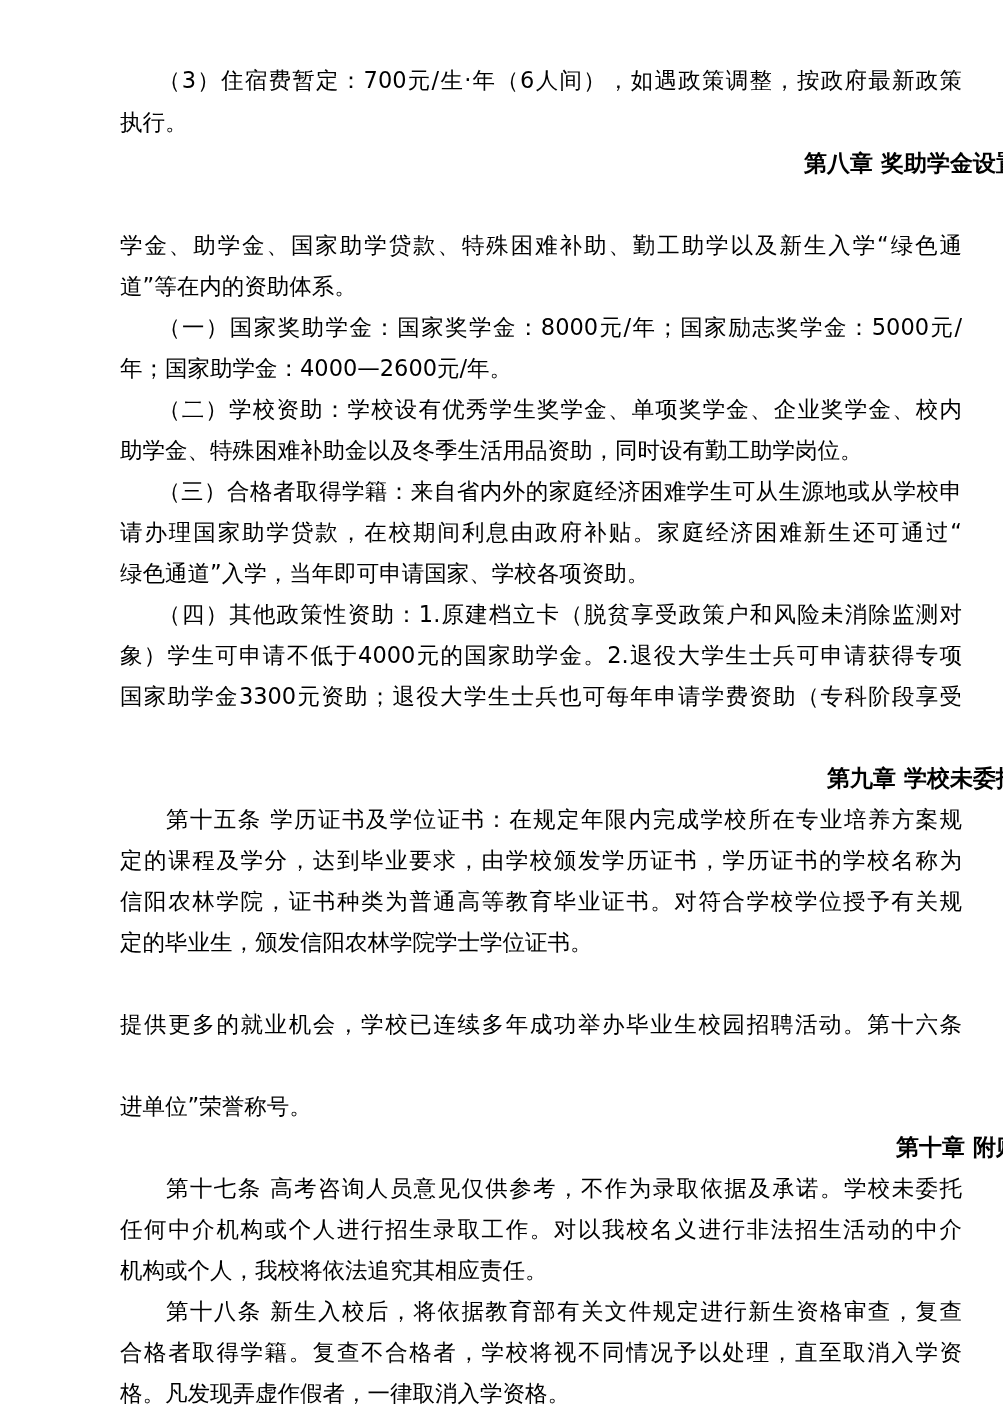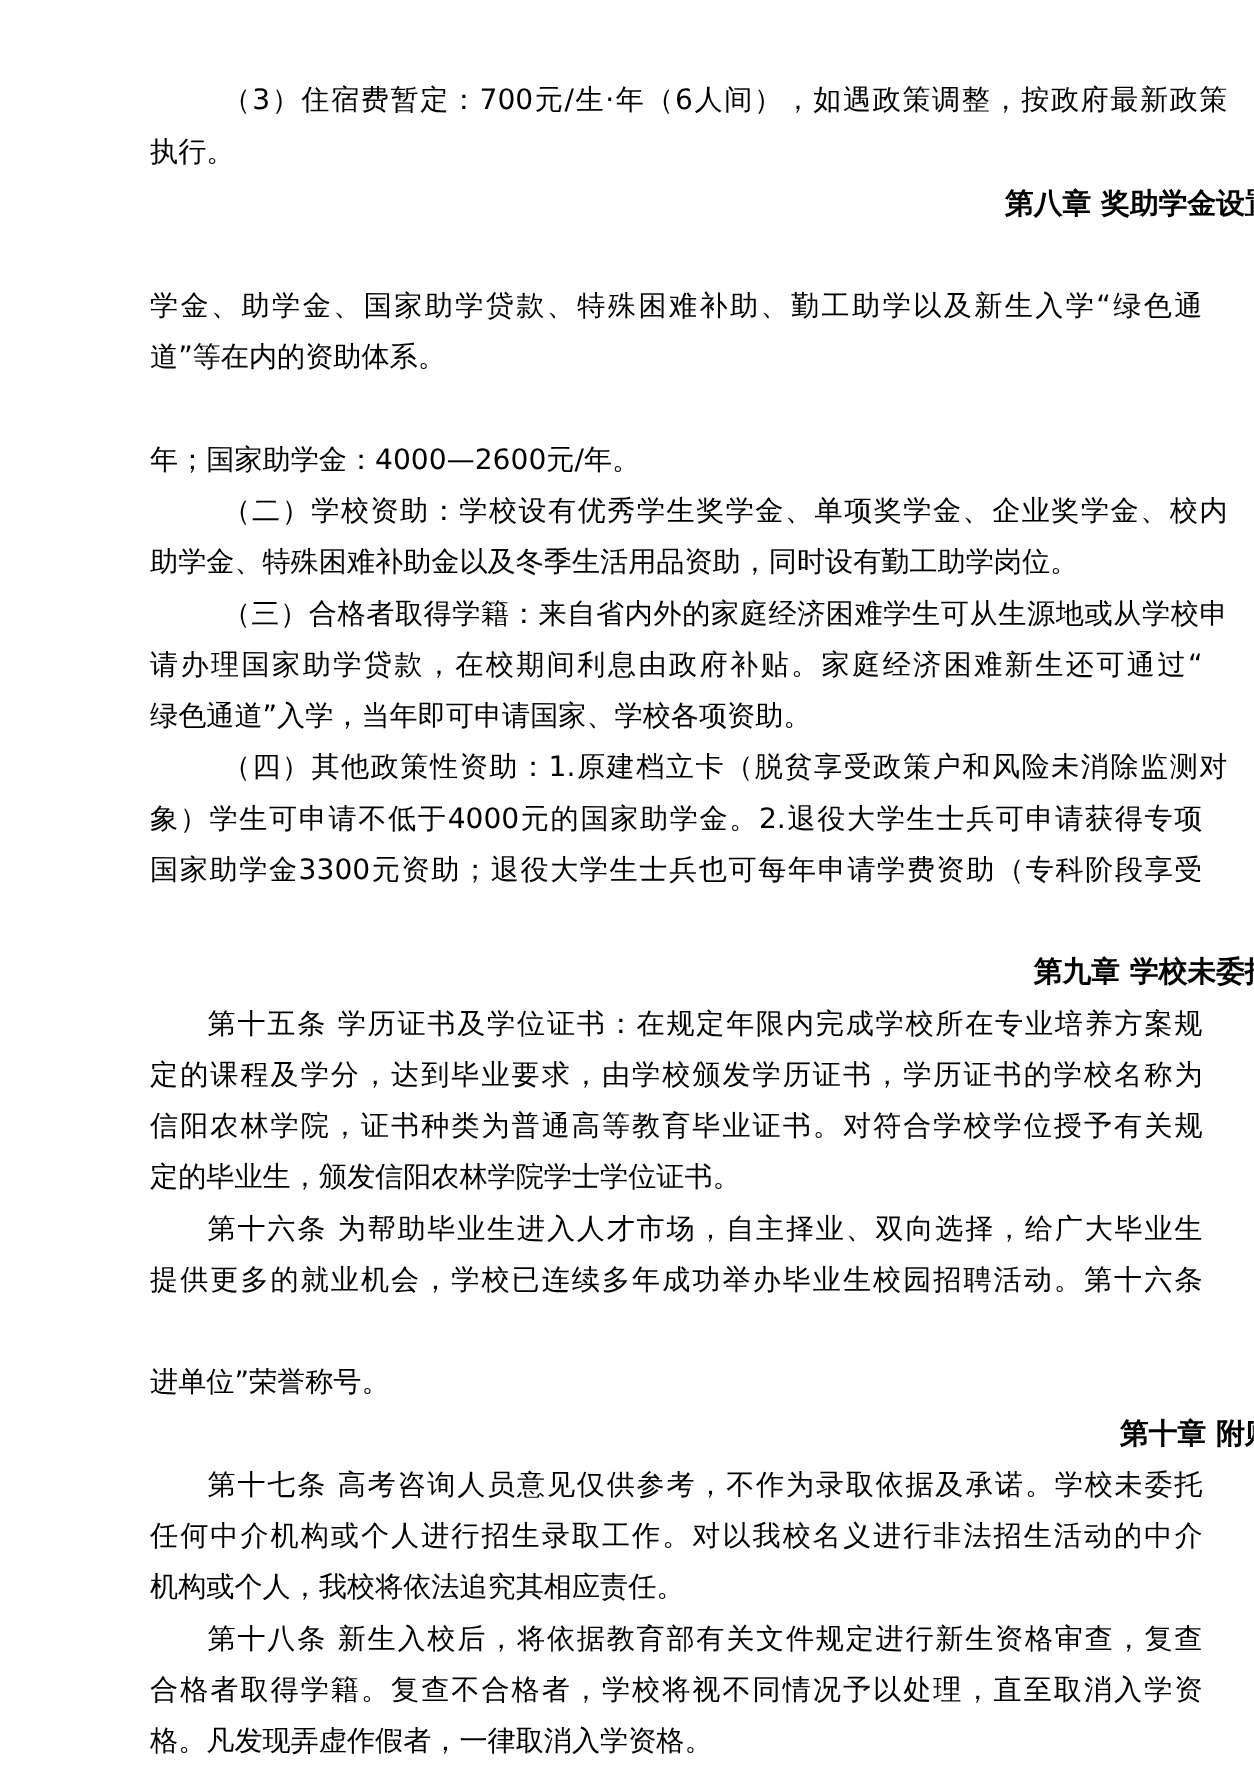--- a/index.html
+++ b/index.html
@@ -4,58 +4,58 @@
 <style>
   html, body { margin: 0; padding: 0; background: #ffffff; }
   body { width: 1003px; height: 1428px; position: relative; overflow: hidden;
          font-family: "DejaVu Sans", "Liberation Sans", sans-serif; color: #000000; }
   .page { position: absolute; left: 0; top: 0; width: 1003px; height: 1428px; }
   .line { position: absolute; left: 120px; width: 842px; height: 41px; line-height: 41px;
           font-size: 22.5px; white-space: nowrap; text-align: justify; text-align-last: justify;
           letter-spacing: 0; }
   .line.last { text-align-last: left; }
   .line.indent { left: 166px; width: 796px; }
-  .line.indent.head { left: 158px; width: 804px; margin-left: 20px; }
+  .line.indent.head { left: 158px; width: 804px; }
   .heading { position: absolute; left: 0; width: 1003px; height: 41px; line-height: 41px;
              font-size: 23px; font-weight: bold; text-align: right; white-space: nowrap; padding-left: 16px; }
 </style>
 </head>
 <body>
 
 <div class="page">
 
   <div class="line indent head" style="top:60px">（3）住宿费暂定：700元/生·年（6人间），如遇政策调整，按政府最新政策</div>
   <div class="line last" style="top:102px">执行。</div>
 
   <div class="heading" style="top:143px">第八章  奖助学金设置</div>
 
   <div class="line" style="top:225px">学金、助学金、国家助学贷款、特殊困难补助、勤工助学以及新生入学“绿色通</div>
   <div class="line last" style="top:266px">道”等在内的资助体系。</div>
 
+  <div class="line indent head" style="top:307px">（一）国家奖助学金：国家奖学金：8000元/年；国家励志奖学金：5000元/</div>
   <div class="line last" style="top:348px">年；国家助学金：4000—2600元/年。</div>
 
   <div class="line indent head" style="top:389px">（二）学校资助：学校设有优秀学生奖学金、单项奖学金、企业奖学金、校内</div>
   <div class="line last" style="top:430px">助学金、特殊困难补助金以及冬季生活用品资助，同时设有勤工助学岗位。</div>
 
   <div class="line indent head" style="top:471px">（三）合格者取得学籍：来自省内外的家庭经济困难学生可从生源地或从学校申</div>
   <div class="line" style="top:512px">请办理国家助学贷款，在校期间利息由政府补贴。家庭经济困难新生还可通过“</div>
   <div class="line last" style="top:553px">绿色通道”入学，当年即可申请国家、学校各项资助。</div>
 
   <div class="line indent head" style="top:594px">（四）其他政策性资助：1.原建档立卡（脱贫享受政策户和风险未消除监测对</div>
   <div class="line" style="top:635px">象）学生可申请不低于4000元的国家助学金。2.退役大学生士兵可申请获得专项</div>
   <div class="line" style="top:676px">国家助学金3300元资助；退役大学生士兵也可每年申请学费资助（专科阶段享受</div>
 
   <div class="heading" style="top:758px">第九章  学校未委托</div>
 
   <div class="line indent" style="top:799px">第十五条 学历证书及学位证书：在规定年限内完成学校所在专业培养方案规</div>
   <div class="line" style="top:840px">定的课程及学分，达到毕业要求，由学校颁发学历证书，学历证书的学校名称为</div>
   <div class="line" style="top:881px">信阳农林学院，证书种类为普通高等教育毕业证书。对符合学校学位授予有关规</div>
   <div class="line last" style="top:922px">定的毕业生，颁发信阳农林学院学士学位证书。</div>
 
-  <div class="line indent" style="top:963px">第十六条 为帮助毕业生进入人才市场，自主择业、双向选择，给广大毕业生</div>
   <div class="line" style="top:1004px">提供更多的就业机会，学校已连续多年成功举办毕业生校园招聘活动。第十六条</div>
   <div class="line last" style="top:1086px">进单位”荣誉称号。</div>
 
   <div class="heading" style="top:1127px">第十章  附则</div>
 
   <div class="line indent" style="top:1168px">第十七条 高考咨询人员意见仅供参考，不作为录取依据及承诺。学校未委托</div>
   <div class="line" style="top:1209px">任何中介机构或个人进行招生录取工作。对以我校名义进行非法招生活动的中介</div>
   <div class="line last" style="top:1250px">机构或个人，我校将依法追究其相应责任。</div>
 
   <div class="line indent" style="top:1291px">第十八条 新生入校后，将依据教育部有关文件规定进行新生资格审查，复查</div>

